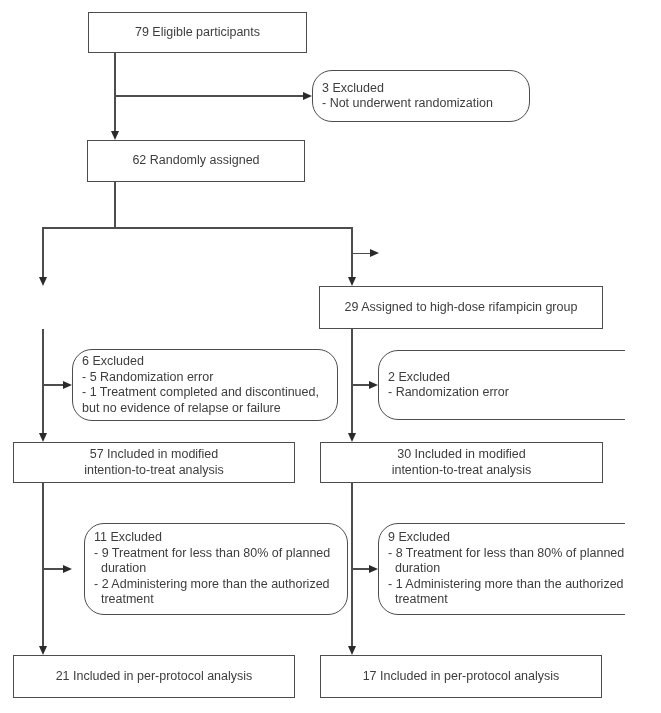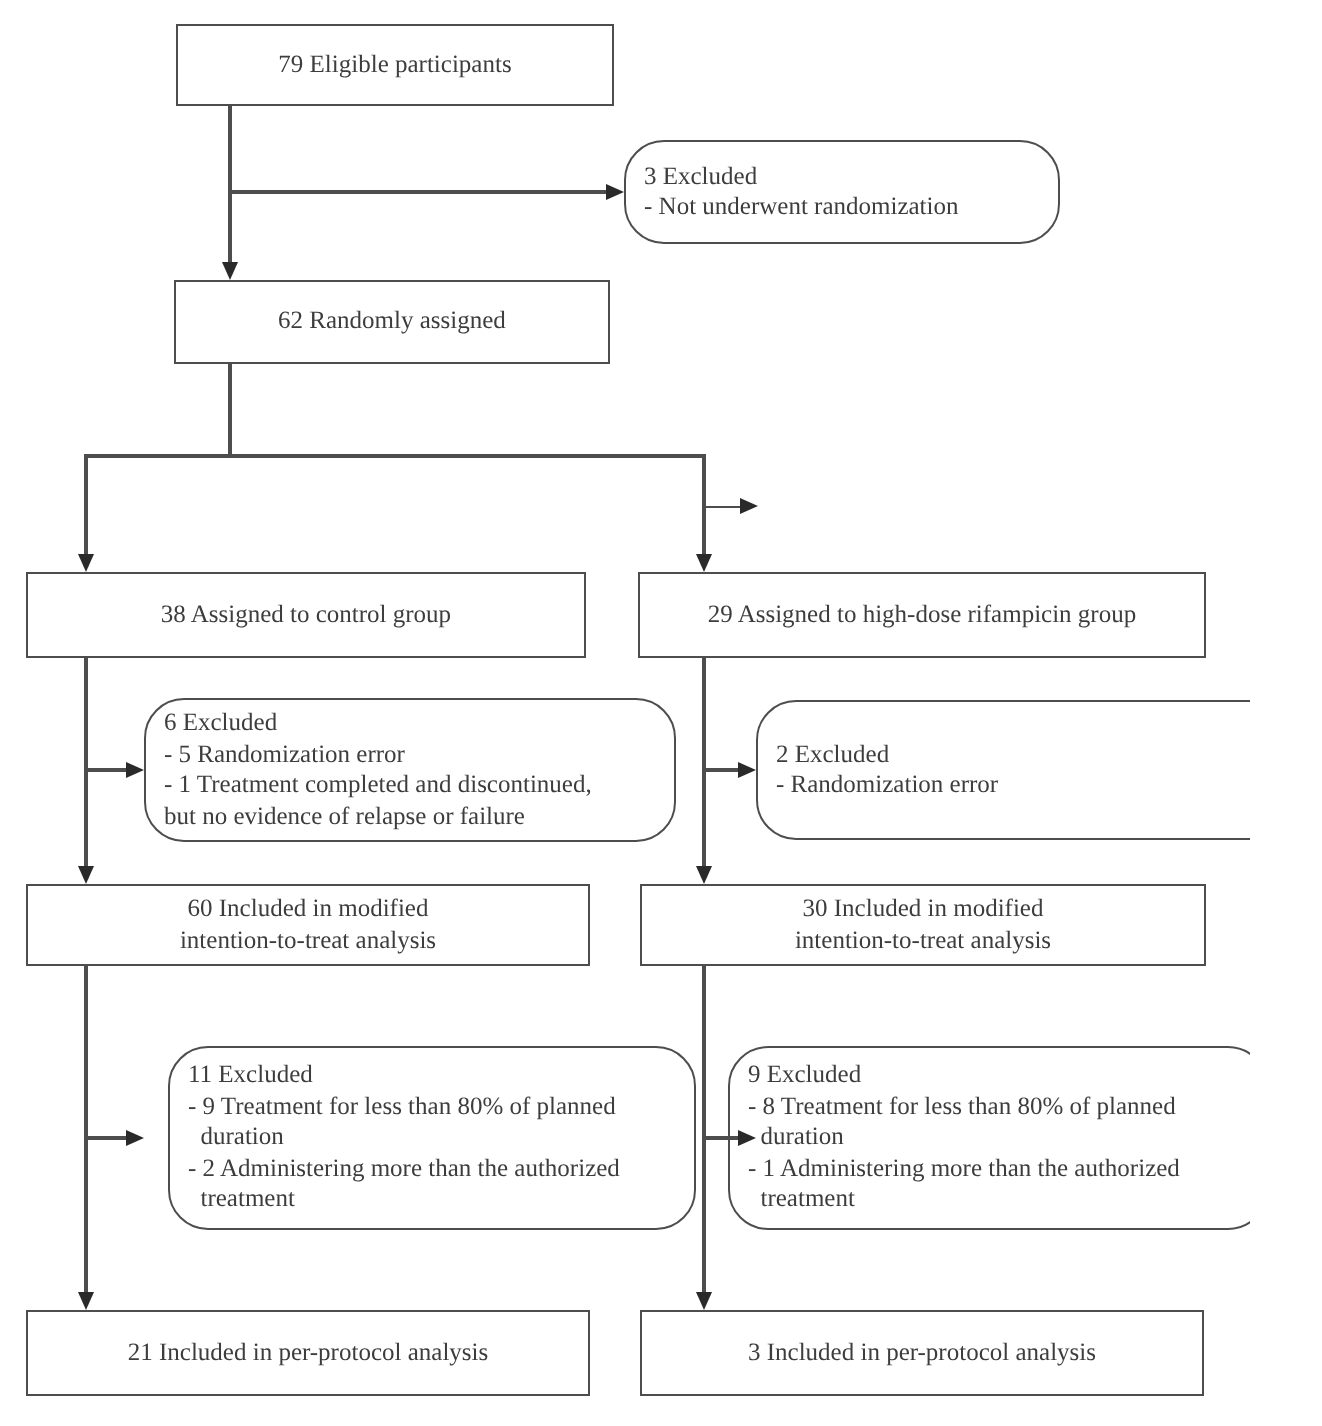--- a/index.html
+++ b/index.html
@@ -8,21 +8,21 @@
     --text: #3d3d3d;
     --arrow: #2a2a2a;
   }
   * { box-sizing: border-box; }
   html, body { margin: 0; padding: 0; background: var(--background); }
   .canvas {
     position: relative;
     width: 625px;
     height: 713px;
     background: var(--background);
-    font-family: Liberation Serif, serif;
+    font-family: Liberation Sans, sans-serif;
     color: var(--text);
     overflow: hidden;
   }
   .box {
     position: absolute;
     border: 1.5px solid var(--line);
     background: var(--background);
     display: flex;
     align-items: center;
     font-size: 12.5px;
@@ -58,72 +58,69 @@
   <div class="box left" style="left:312px; top:70px; width:218px; height:52px">
     <span>3 Excluded
 - Not underwent randomization</span>
   </div>
 
   <div class="box center" style="left:87px; top:140px; width:218px; height:42px">
     <span>62 Randomly assigned</span>
   </div>
 
 
-  <div class="box center" style="left:13px; top:286px; width:280px; height:43px">
-    <span>38 Assigned to control group</span>
-  </div>
 
   <div class="box center" style="left:319px; top:286px; width:284px; height:43px">
     <span>29 Assigned to high-dose rifampicin group</span>
   </div>
 
   <div class="box left" style="left:72px; top:349px; width:266px; height:72px">
     <span>6 Excluded
 - 5 Randomization error
 - 1 Treatment completed and discontinued,
 but no evidence of relapse or failure</span>
   </div>
 
   <div class="box left" style="left:378px; top:350px; width:268px; height:70px">
     <span>2 Excluded
 - Randomization error</span>
   </div>
 
   <div class="box center" style="left:13px; top:442px; width:282px; height:41px">
-    <span>60 Included in modified
+    <span>57 Included in modified
 intention-to-treat analysis</span>
   </div>
 
   <div class="box center" style="left:320px; top:442px; width:283px; height:41px">
     <span>30 Included in modified
 intention-to-treat analysis</span>
   </div>
 
   <div class="box left" style="left:84px; top:523px; width:264px; height:92px">
     <span>11 Excluded
 - 9 Treatment for less than 80% of planned
   duration
 - 2 Administering more than the authorized
   treatment</span>
   </div>
 
-  <div class="box left" style="left:364px; top:523px; width:270px; height:92px">
+  <div class="box left" style="left:378px; top:523px; width:270px; height:92px">
     <span>9 Excluded
 - 8 Treatment for less than 80% of planned
   duration
 - 1 Administering more than the authorized
   treatment</span>
   </div>
 
   <div class="box center" style="left:13px; top:655px; width:282px; height:43px">
     <span>21 Included in per-protocol analysis</span>
   </div>
 
   <div class="box center" style="left:320px; top:655px; width:282px; height:43px">
-    <span>3 Included in per-protocol analysis</span>
+    <span>17 Included in per-protocol analysis</span>
   </div>
 
   <div class="vline" style="left:114.25px; top:53px; height:78px"></div>
   <div class="arrow-down" style="left:110.5px; top:131px"></div>
 
   <div class="hline" style="left:115px; top:95.25px; width:188px"></div>
   <div class="arrow-right" style="left:303px; top:91.5px"></div>
 
   <div class="vline" style="left:114.25px; top:182px; height:46px"></div>
   <div class="hline" style="left:42.25px; top:227.25px; width:310.5px"></div>

